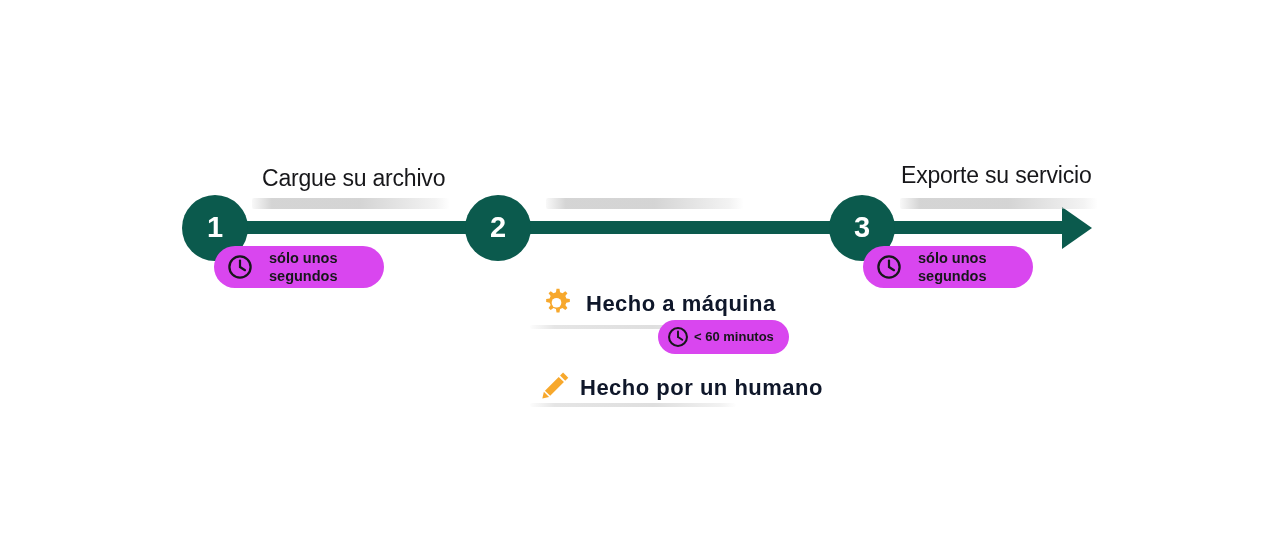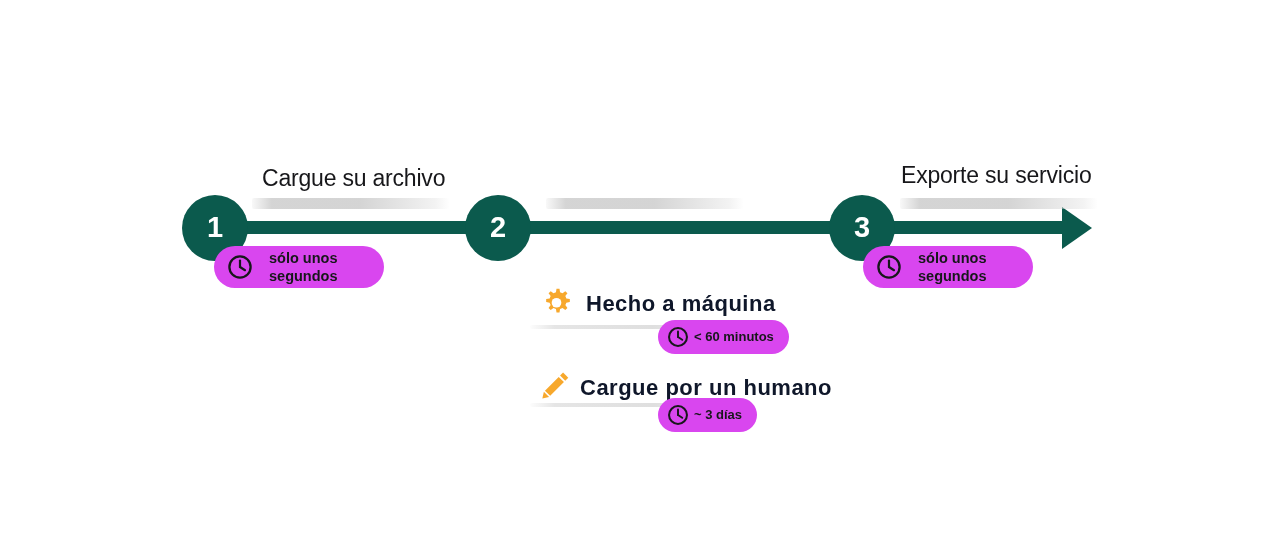--- a/index.html
+++ b/index.html
@@ -204,24 +204,16 @@
       <line x1="13" y1="13" x2="18" y2="16.2" stroke="#17171a" stroke-width="2.3" stroke-linecap="round"></line>
     </svg>
     <div class="pill-text">&lt; 60 minutos</div>
   </div>
 
   <svg class="svc-icon" style="left:540px; top:370px;" width="31" height="31" viewBox="0 0 32 32">
     <path fill="#f7a82c" d="M23.8 2.6 l5.4 5.4 -3.1 3.1 -5.4-5.4 z"></path>
     <path fill="#f7a82c" d="M19.3 7.1 l5.4 5.4 -14.2 14.2 -5.4-5.4 z"></path>
     <path fill="#f7a82c" d="M4.0 22.4 l5.4 5.4 -7.0 1.6 z"></path>
   </svg>
-  <div class="service-label" style="left:580px; top:375px;">Cargue por un humano</div>
+  <div class="service-label" style="left:580px; top:375px;">Hecho por un humano</div>
   <div class="thin-line" style="left:530px; top:403px; width:206px;"></div>
-  <div class="pill pill-one-line" style="left:658px; top:398px;">
-    <svg class="clock-icon" width="22" height="22" viewBox="0 0 26 26">
-      <circle cx="13" cy="13" r="10.6" fill="none" stroke="#17171a" stroke-width="2.4"></circle>
-      <line x1="13" y1="13" x2="13" y2="6.6" stroke="#17171a" stroke-width="2.3" stroke-linecap="round"></line>
-      <line x1="13" y1="13" x2="18" y2="16.2" stroke="#17171a" stroke-width="2.3" stroke-linecap="round"></line>
-    </svg>
-    <div class="pill-text">~ 3 días</div>
-  </div>
 
 </div>
 
 </body></html>

